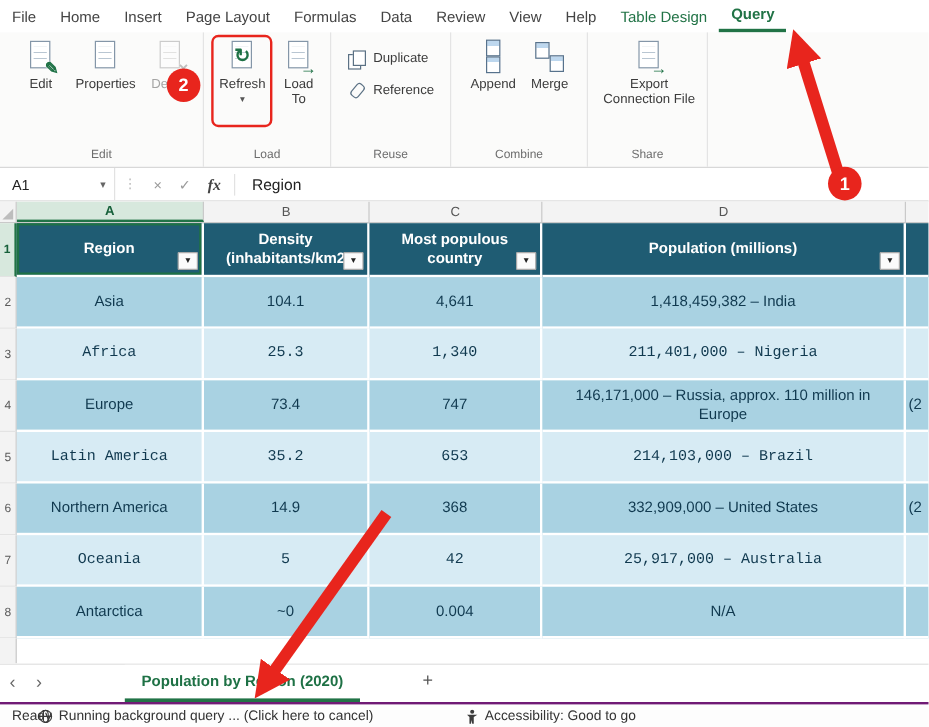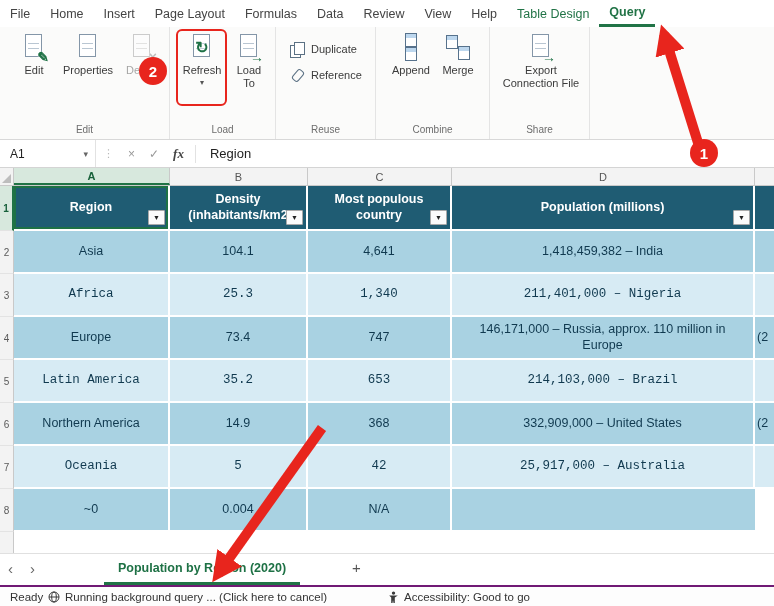--- a/index.html
+++ b/index.html
@@ -75,21 +75,21 @@
   .stabs { position:absolute; left:0; top:553px; width:774px; height:32px; background:#fff; border-top:1px solid #E0E0E0; }
   .snav { position:absolute; top:6px; font-size:15px; color:#666; cursor:default; }
   .snav.prev { left:8px; } .snav.next { left:30px; }
   .stab { position:absolute; left:104px; top:0; height:31px; display:flex; align-items:center; padding:0 14px; font-size:12.5px; font-weight:700; color:#1E7145; border-bottom:3px solid #217346; background:#fff; cursor:default; }
   .addsheet { position:absolute; left:352px; top:5px; font-size:15px; color:#555; cursor:default; }
 
   
   .sbar { position:absolute; left:0; top:585px; width:774px; height:21px; background:#FDFDFD; border-top:2px solid #701a75; font-size:11.5px; color:#333; }
   .sb-item { position:absolute; top:0; height:20px; display:flex; align-items:center; gap:5px; }
   .sb-ready { left:10px; }
-  .sb-query { left:48px;text-align:center; }
+  .sb-query { left:32px;text-align:center; }
   .sb-acc { left:388px; }
 
   
   .anno-svg { position:absolute; left:0; top:0; z-index:50; pointer-events:none; }
   .anno-circle { position:absolute; width:28px; height:28px; border-radius:50%; background:#E8251D; color:#fff; font-size:15px; font-weight:700; display:flex; align-items:center; justify-content:center; z-index:51; pointer-events:none; }
   .c1 { left:690px; top:139px; } .c2 { left:139px; top:57px; }
   .anno-rect { position:absolute; left:176px; top:29px; width:51px; height:77px; border:2.5px solid #E8251D; border-radius:6px; z-index:51; pointer-events:none; }
 </style>
 </head>
 <body>
@@ -288,20 +288,21 @@
       <div class="cell band-a e-cell">(2</div>
 
       <div class="rn">7</div>
       <div class="cell band-b">Oceania</div>
       <div class="cell band-b">5</div>
       <div class="cell band-b">42</div>
       <div class="cell band-b">25,917,000 – Australia</div>
       <div class="cell band-b e-cell"></div>
 
       <div class="rn">8</div>
+      <div class="cell band-a">Antarctica</div>
       <div class="cell band-a">~0</div>
       <div class="cell band-a">0.004</div>
       <div class="cell band-a">N/A</div>
       <div class="cell band-a e-cell"></div>
     </div>
     <div class="gutter-ext"></div>
   </div>
 
   <div class="stabs">
     <span class="snav prev">‹</span>

